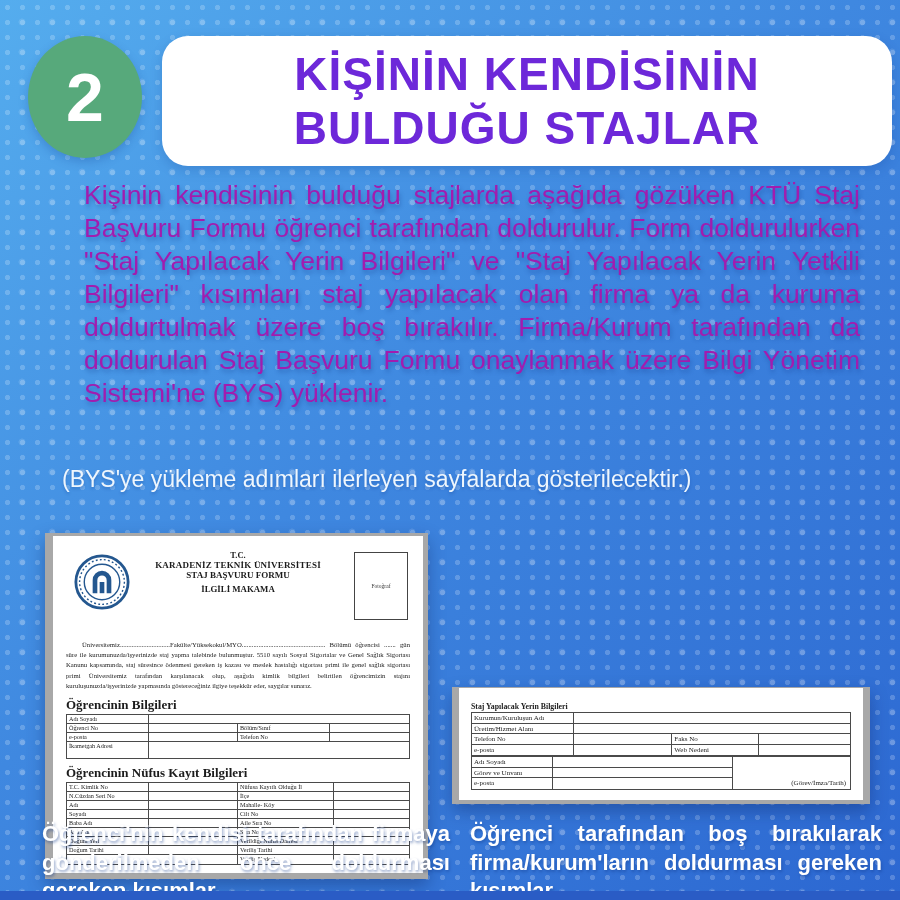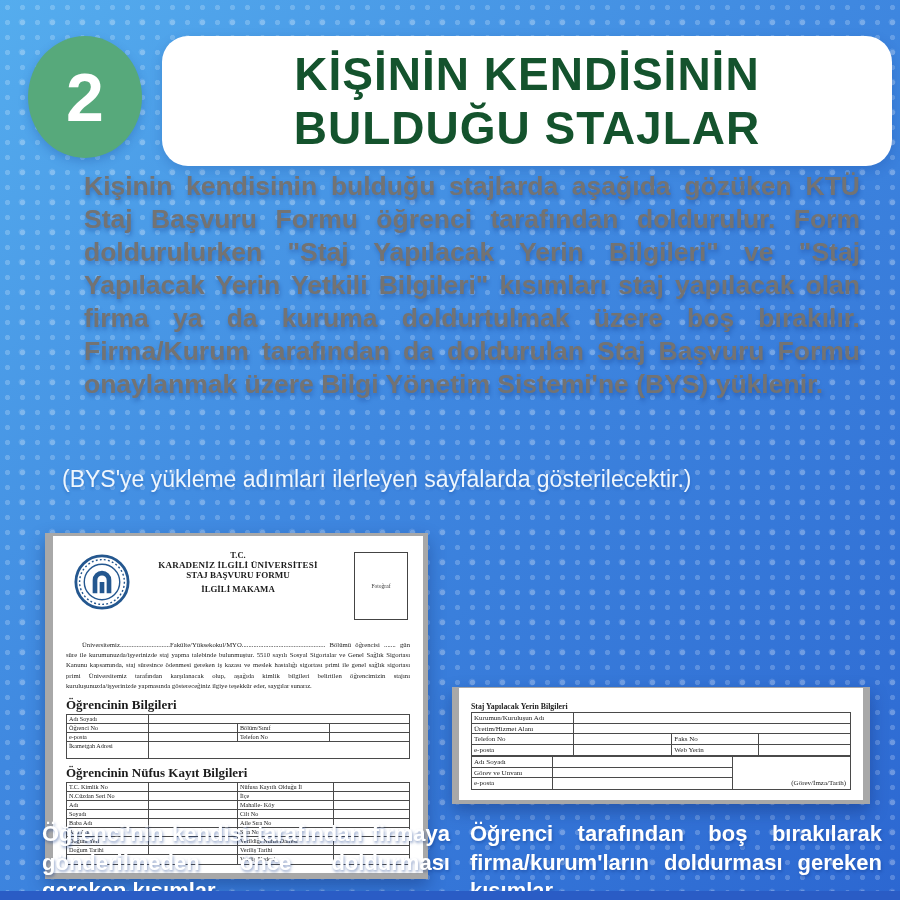--- a/index.html
+++ b/index.html
@@ -23,26 +23,26 @@
     color:#ffffff;font-size:68px;font-weight:bold;
     box-shadow:0 4px 10px rgba(20,60,140,.25);
   }
   .title-box{
     position:absolute;left:162px;top:36px;width:730px;height:130px;
     background:#ffffff;border-radius:26px;
     display:flex;flex-direction:column;align-items:center;justify-content:center;
     box-shadow:0 4px 12px rgba(20,60,140,.22);
   }
   .title-line{
-    color:#14532d;font-size:46px;font-weight:bold;letter-spacing:1px;
+    color:#6d28d9;font-size:46px;font-weight:bold;letter-spacing:1px;
     line-height:1.18;text-align:center;white-space:nowrap;
   }
   .body-text{
-    position:absolute;left:84px;top:170px;width:776px;
-    color:#737373;font-size:26.5px;font-weight:bold;line-height:33px;
+    position:absolute;left:84px;top:179px;width:776px;
+    color:#a21caf;font-size:26.5px;font-weight:normal;line-height:33px;
     text-align:justify;text-shadow:1px 3px 4px rgba(20,60,140,.40);
   }
   .note-text{
     position:absolute;left:62px;top:466px;width:700px;
     color:#eef6fd;font-size:23px;font-weight:normal;
     text-shadow:0 2px 3px rgba(20,60,140,.30);
   }
   
   .sheet{
     position:absolute;background:#a8a8a8;
@@ -125,21 +125,21 @@
     <div class="lf-header">
       <svg class="logo" viewBox="0 0 60 60">
         <circle cx="30" cy="30" r="28" fill="#ffffff" stroke="#24578f" stroke-width="3"></circle>
         <circle cx="30" cy="30" r="24" fill="none" stroke="#24578f" stroke-width="1.5" stroke-dasharray="2 2.4"></circle>
         <circle cx="30" cy="30" r="19" fill="#ffffff" stroke="#24578f" stroke-width="1.5"></circle>
         <path d="M20 42 V28 a10 10 0 0 1 20 0 V42 h-5 V28 a5 5 0 0 0 -10 0 V42 Z" fill="#24578f"></path>
         <rect x="27.5" y="30" width="5" height="12" fill="#24578f"></rect>
       </svg>
       <div class="lf-center">
         <div class="lf-tc">T.C.</div>
-        <div class="lf-univ">KARADENİZ İLGİLİ ÜNİVERSİTESİ</div>
+        <div class="lf-univ">KARADENİZ TEKNİK ÜNİVERSİTESİ</div>
         <div class="lf-form-name">STAJ BAŞVURU FORMU</div>
         <div class="lf-salut">İLGİLİ MAKAMA</div>
       </div>
       <div class="photo-box">
         <span>Fotoğraf</span>
       </div>
     </div>
     <div class="lf-paragraph">Üniversitemiz..............................Fakülte/Yüksekokul/MYO.................................................. Bölümü öğrencisi ....... gün süre ile kurumunuzda/işyerinizde staj yapma talebinde bulunmuştur. 5510 sayılı Sosyal Sigortalar ve Genel Sağlık Sigortası Kanunu kapsamında, staj süresince ödenmesi gereken iş kazası ve meslek hastalığı sigortası primi ile genel sağlık sigortası primi Üniversitemiz tarafından karşılanacak olup, aşağıda kimlik bilgileri belirtilen öğrencimizin stajını kuruluşunuzda/işyerinizde yapmasında göstereceğiniz ilgiye teşekkür eder, saygılar sunarız.</div>
     <div>
         <div>
@@ -250,21 +250,21 @@
               </div>
               <div class="frow">
                 <div class="fcell" style="width: 27%;">Telefon No</div>
                 <div class="fcell" style="width: 26%;"></div>
                 <div class="fcell" style="width: 23%;">Faks No</div>
                 <div class="fcell" style="flex: 1 1 0%;"></div>
               </div>
               <div class="frow">
                 <div class="fcell" style="width: 27%;">e-posta</div>
                 <div class="fcell" style="width: 26%;"></div>
-                <div class="fcell" style="width: 23%;">Web Yerin</div>
+                <div class="fcell" style="width: 23%;">Web Nedeni</div>
                 <div class="fcell" style="flex: 1 1 0%;"></div>
               </div>
             </div>
           </div>
         </div>
         <div>
           <div class="ftable with-stamp">
             <div class="frows">
               <div class="frow">
                 <div class="fcell" style="width: 31%;">Adı Soyadı</div>

